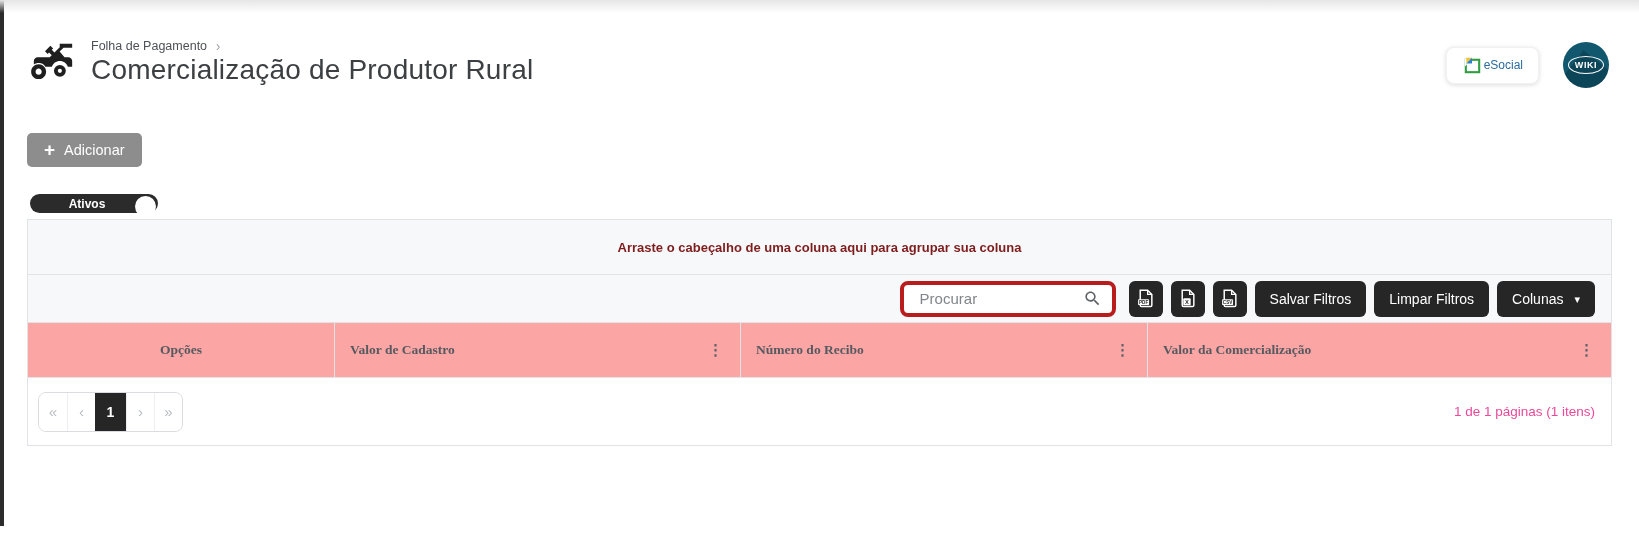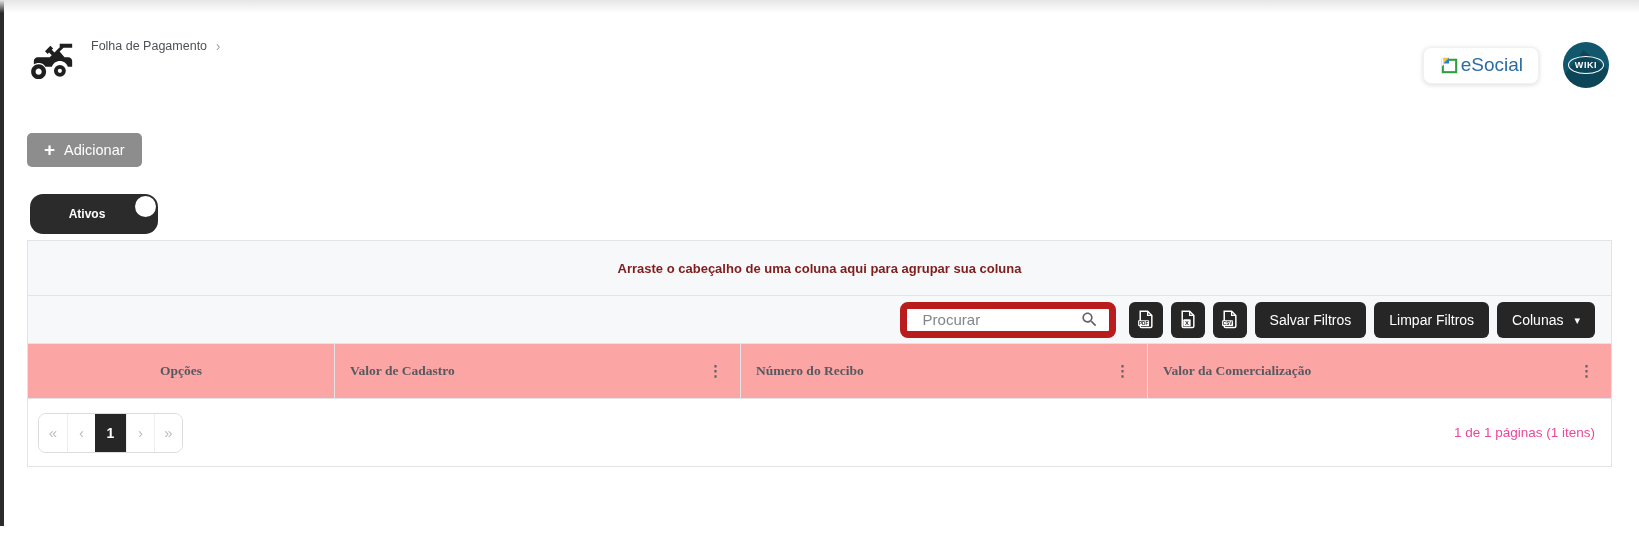--- a/index.html
+++ b/index.html
@@ -16,51 +16,51 @@
   .page-header { display:flex; align-items:flex-start; margin:38px 30px 0 27px; height:54px; }
   .tractor-wrap { width:52px; height:46px; margin-top:2px; flex:none; }
   .titles { margin-left:12px; }
   .breadcrumb { display:flex; align-items:center; gap:9px; font-size:12.5px; color:#4d5156; }
   .breadcrumb .crumb { cursor:pointer; }
   .breadcrumb .chev { color:#9aa0a6; font-size:13px; transform:scaleY(1.15); }
   .page-title { margin:1px 0 0; font-size:28px; font-weight:400; color:#3c4043; letter-spacing:.2px; }
   .header-right { margin-left:auto; display:flex; align-items:center; gap:24px; padding-top:4px; }
   .esocial-btn { display:flex; align-items:center; gap:1px; background:#fff;
     border:1px solid #f1f1f1; border-radius:8px; height:37px; padding:0 15px;
-    box-shadow:0 1px 5px rgba(0,0,0,.14); font-size:19px; color:#2b6ca3;
+    box-shadow:0 1px 5px rgba(0,0,0,.14); font-size:12px; color:#2b6ca3;
     font-family:inherit; cursor:pointer; }
   .wiki-badge { width:46px; height:46px; border-radius:50%; background:#11576e;
     position:relative; overflow:hidden; display:flex; align-items:center; justify-content:center; cursor:pointer; }
   .wiki-badge::after { content:""; position:absolute; width:70px; height:36px;
     background:rgba(0,0,0,.20); transform:rotate(38deg); top:26px; left:2px; }
   .wiki-oval { position:relative; z-index:1; border:1.5px solid #fff; border-radius:50%;
     padding:3px 6px; font-size:9px; font-weight:bold; color:#fff; letter-spacing:.6px; }
 
   
   .add-btn { display:flex; width:max-content; align-items:center; gap:9px; margin:41px 0 0 27px;
     background:#8d8d8d; color:#fff; border:none; border-radius:5px; height:34px;
     padding:0 17px; font-size:14.5px; font-family:inherit; cursor:pointer; }
   .add-plus { font-size:19px; font-weight:bold; line-height:1; margin-top:-2px; }
 
-  .toggle { margin:27px 0 0 30px; width:128px; height:40px; background:#2b2b2b;
+  .toggle { margin:27px 0 0 30px; width:128px; height:19px; background:#2b2b2b;
     border-radius:13px; position:relative; display:flex; align-items:center;
     justify-content:center; cursor:pointer;text-align:right; }
   .toggle-label { color:#fff; font-size:12px; font-weight:bold; margin-right:14px; }
   .toggle-knob { position:absolute; right:2px; top:2px; width:21px; height:21px;
     border-radius:50%; background:#fff; }
 
   
   .grid { margin:6px 27px 0; border:1px solid #e1e3e6; background:#fff; }
   .group-band { height:55px; background:#f7f8fa; border-bottom:1px solid #e1e3e6;
     display:flex; align-items:center; justify-content:center; }
   .group-hint { font-size:13px; font-weight:bold; color:#7f1d1d; }
 
   .toolbar { height:48px; background:#f7f8fa; border-bottom:1px solid #e1e3e6;
     display:flex; align-items:center; justify-content:flex-end; gap:8px; padding-right:16px; }
-  .searchbox { width:216px; height:36px; background:#fff; border:7px solid #b91c1c;
+  .searchbox { width:216px; height:36px; background:#fff; border:4px solid #b91c1c;
     border-radius:8px; display:flex; align-items:center; padding:0 10px 0 14px; margin-right:5px; }
   .searchbox input { border:none; outline:none; flex:1; min-width:0; font-size:15px;
     color:#3c4043; background:transparent; font-family:inherit; }
   .searchbox input::placeholder { color:#80868b; }
   .search-ic { flex:none; cursor:pointer; display:flex; }
   .icon-btn { width:34px; height:36px; background:#262626; border:none; border-radius:6px;
     display:flex; align-items:center; justify-content:center; cursor:pointer; flex:none; }
   .dark-btn { height:36px; background:#262626; color:#fff; border:none; border-radius:6px;
     padding:0 15px; font-size:14px; font-family:inherit; cursor:pointer;
     display:flex; align-items:center; gap:11px; flex:none; }
@@ -108,20 +108,21 @@
         <circle cx="8.41" cy="16.1" r="1.1" fill="#fff"></circle>
         <path d="M19.5 12.6c-2.15 0-3.9 1.75-3.9 3.9s1.75 3.9 3.9 3.9 3.9-1.75 3.9-3.9-1.75-3.9-3.9-3.9zm0 5.5c-.88 0-1.6-.72-1.6-1.6s.72-1.6 1.6-1.6 1.6.72 1.6 1.6-.72 1.6-1.6 1.6z"></path>
       </g>
     </svg>
   </div>
   <div class="titles">
     <div class="breadcrumb">
       <span class="crumb">Folha de Pagamento</span>
       <span class="chev">›</span>
     </div>
+    <h1 class="page-title">Comercialização de Produtor Rural</h1>
   </div>
   <div class="header-right">
     <button class="esocial-btn">
       <span style="display:flex;">
         <svg width="21" height="21" viewBox="0 0 22 22">
           <rect x="4" y="5" width="14" height="13" fill="#fff" stroke="#2f9e41" stroke-width="2.2"></rect>
           <polygon points="3,4 11,4 3,12" fill="#fff"></polygon>
           <polygon points="4.5,3 10.5,3 4.5,9" fill="#f2c230"></polygon>
           <polygon points="10.5,3 10.5,9 4.5,9" fill="#2a7fc9"></polygon>
         </svg>

